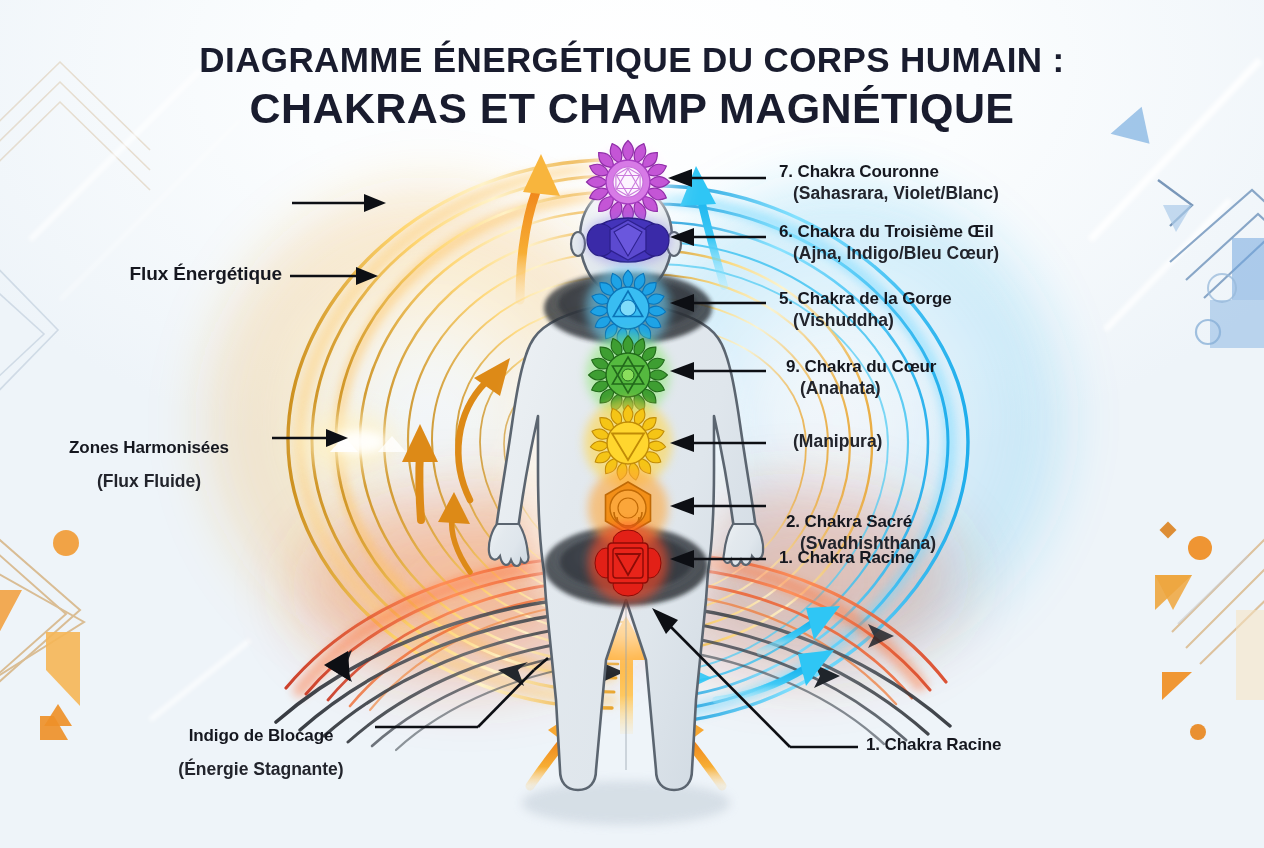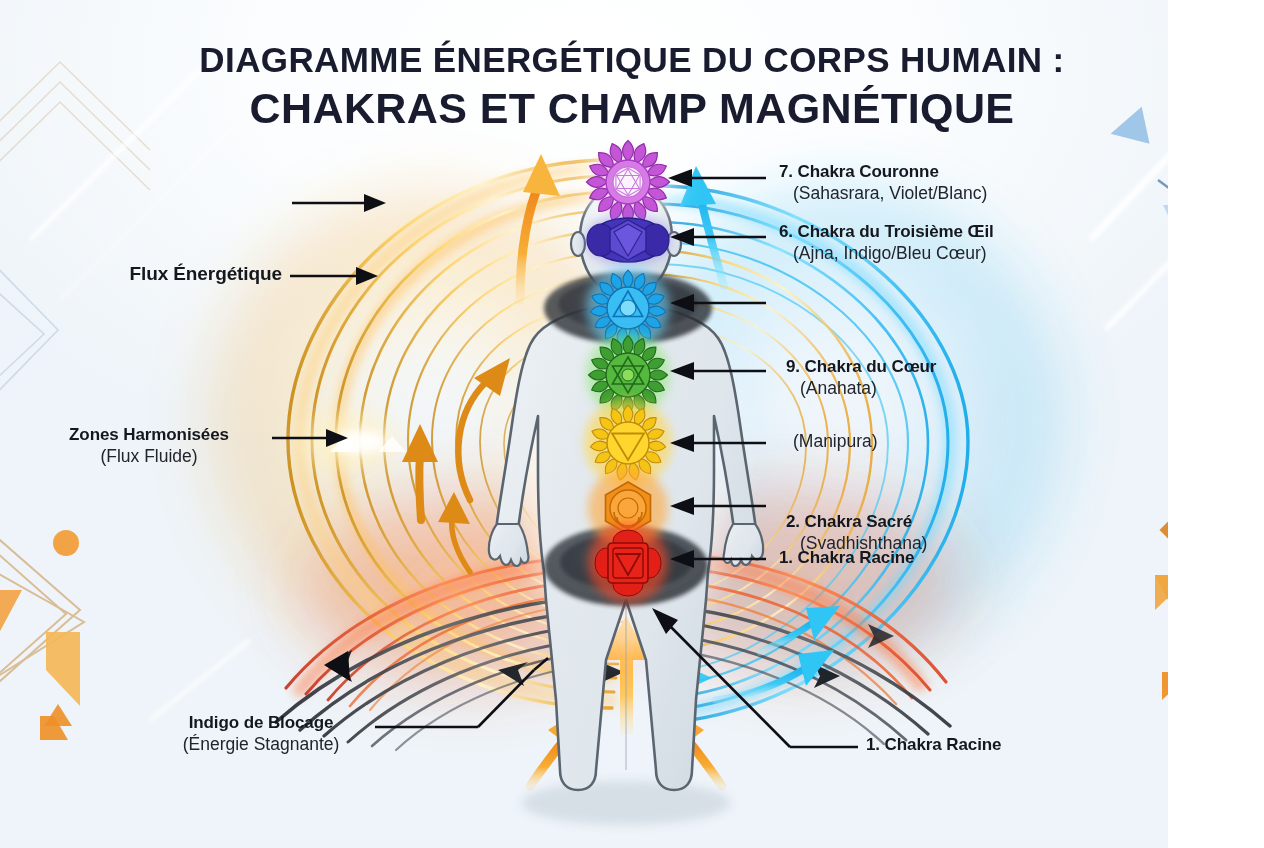--- a/index.html
+++ b/index.html
@@ -6,21 +6,21 @@
   * { box-sizing: border-box; }
   html, body {
     margin: 0; padding: 0;
     background: #ffffff;
   }
   body {
     font-family: "Liberation Sans", sans-serif;
   }
   #stage {
     position: relative;
-    width: 1168px;
+    width: 1264px;
     height: 848px;
     overflow: hidden;
     background:
       radial-gradient(ellipse 60% 50% at 50% 8%, #ffffff 0%, #fbfdfe 45%, #eef4f9 100%),
       linear-gradient(150deg, #fdfefe 0%, #f3f8fb 35%, #e7f0f8 70%, #dfeaf5 100%);
   }
   #svgroot { position: absolute; left: 0; top: 0; width: 1264px; height: 848px; }
 
   .ttl {
     position: absolute;
@@ -41,27 +41,27 @@
     white-space: nowrap;
   }
   .lbl .main {
     font-weight: 800;
     font-size: 17px;
     letter-spacing: -0.1px;
     display: block;
     color: #15171f;
   }
   .lbl .sub {
-    font-weight: 400;
+    font-weight: 700;
     font-size: 17.5px;
     display: block;
     color: #22242c;
     margin-top: 1px;
   }
-  .lbl.center .main, .lbl.center .sub { text-align: center; }
+  .lbl.center .main, .lbl.center .sub { text-align: center; margin-top: 13px; }
   .lbl.indent .sub { padding-left: 14px; }
 
   .lbl-left { text-align: right; }
   .lbl-left .main { font-weight: 800; font-size: 19px; }
 </style>
 </head>
 <body>
 
 <div id="stage">
 
@@ -768,20 +768,24 @@
   <div class="lbl indent" style="left:779px; top:162px;">
     <span class="main">7. Chakra Couronne</span>
     <span class="sub">(Sahasrara, Violet/Blanc)</span>
   </div>
 
   <div class="lbl indent" style="left:779px; top:222px;">
     <span class="main">6. Chakra du Troisième Œil</span>
     <span class="sub">(Ajna, Indigo/Bleu Cœur)</span>
   </div>
 
+  <div class="lbl indent" style="left:779px; top:289px;">
+    <span class="main">5. Chakra de la Gorge</span>
+    <span class="sub">(Vishuddha)</span>
+  </div>
 
   <div class="lbl indent" style="left:786px; top:357px;">
     <span class="main">9. Chakra du Cœur</span>
     <span class="sub">(Anahata)</span>
   </div>
 
   <div class="lbl indent" style="left:779px; top:430px;">
     <span class="sub">(Manipura)</span>
   </div>
 

